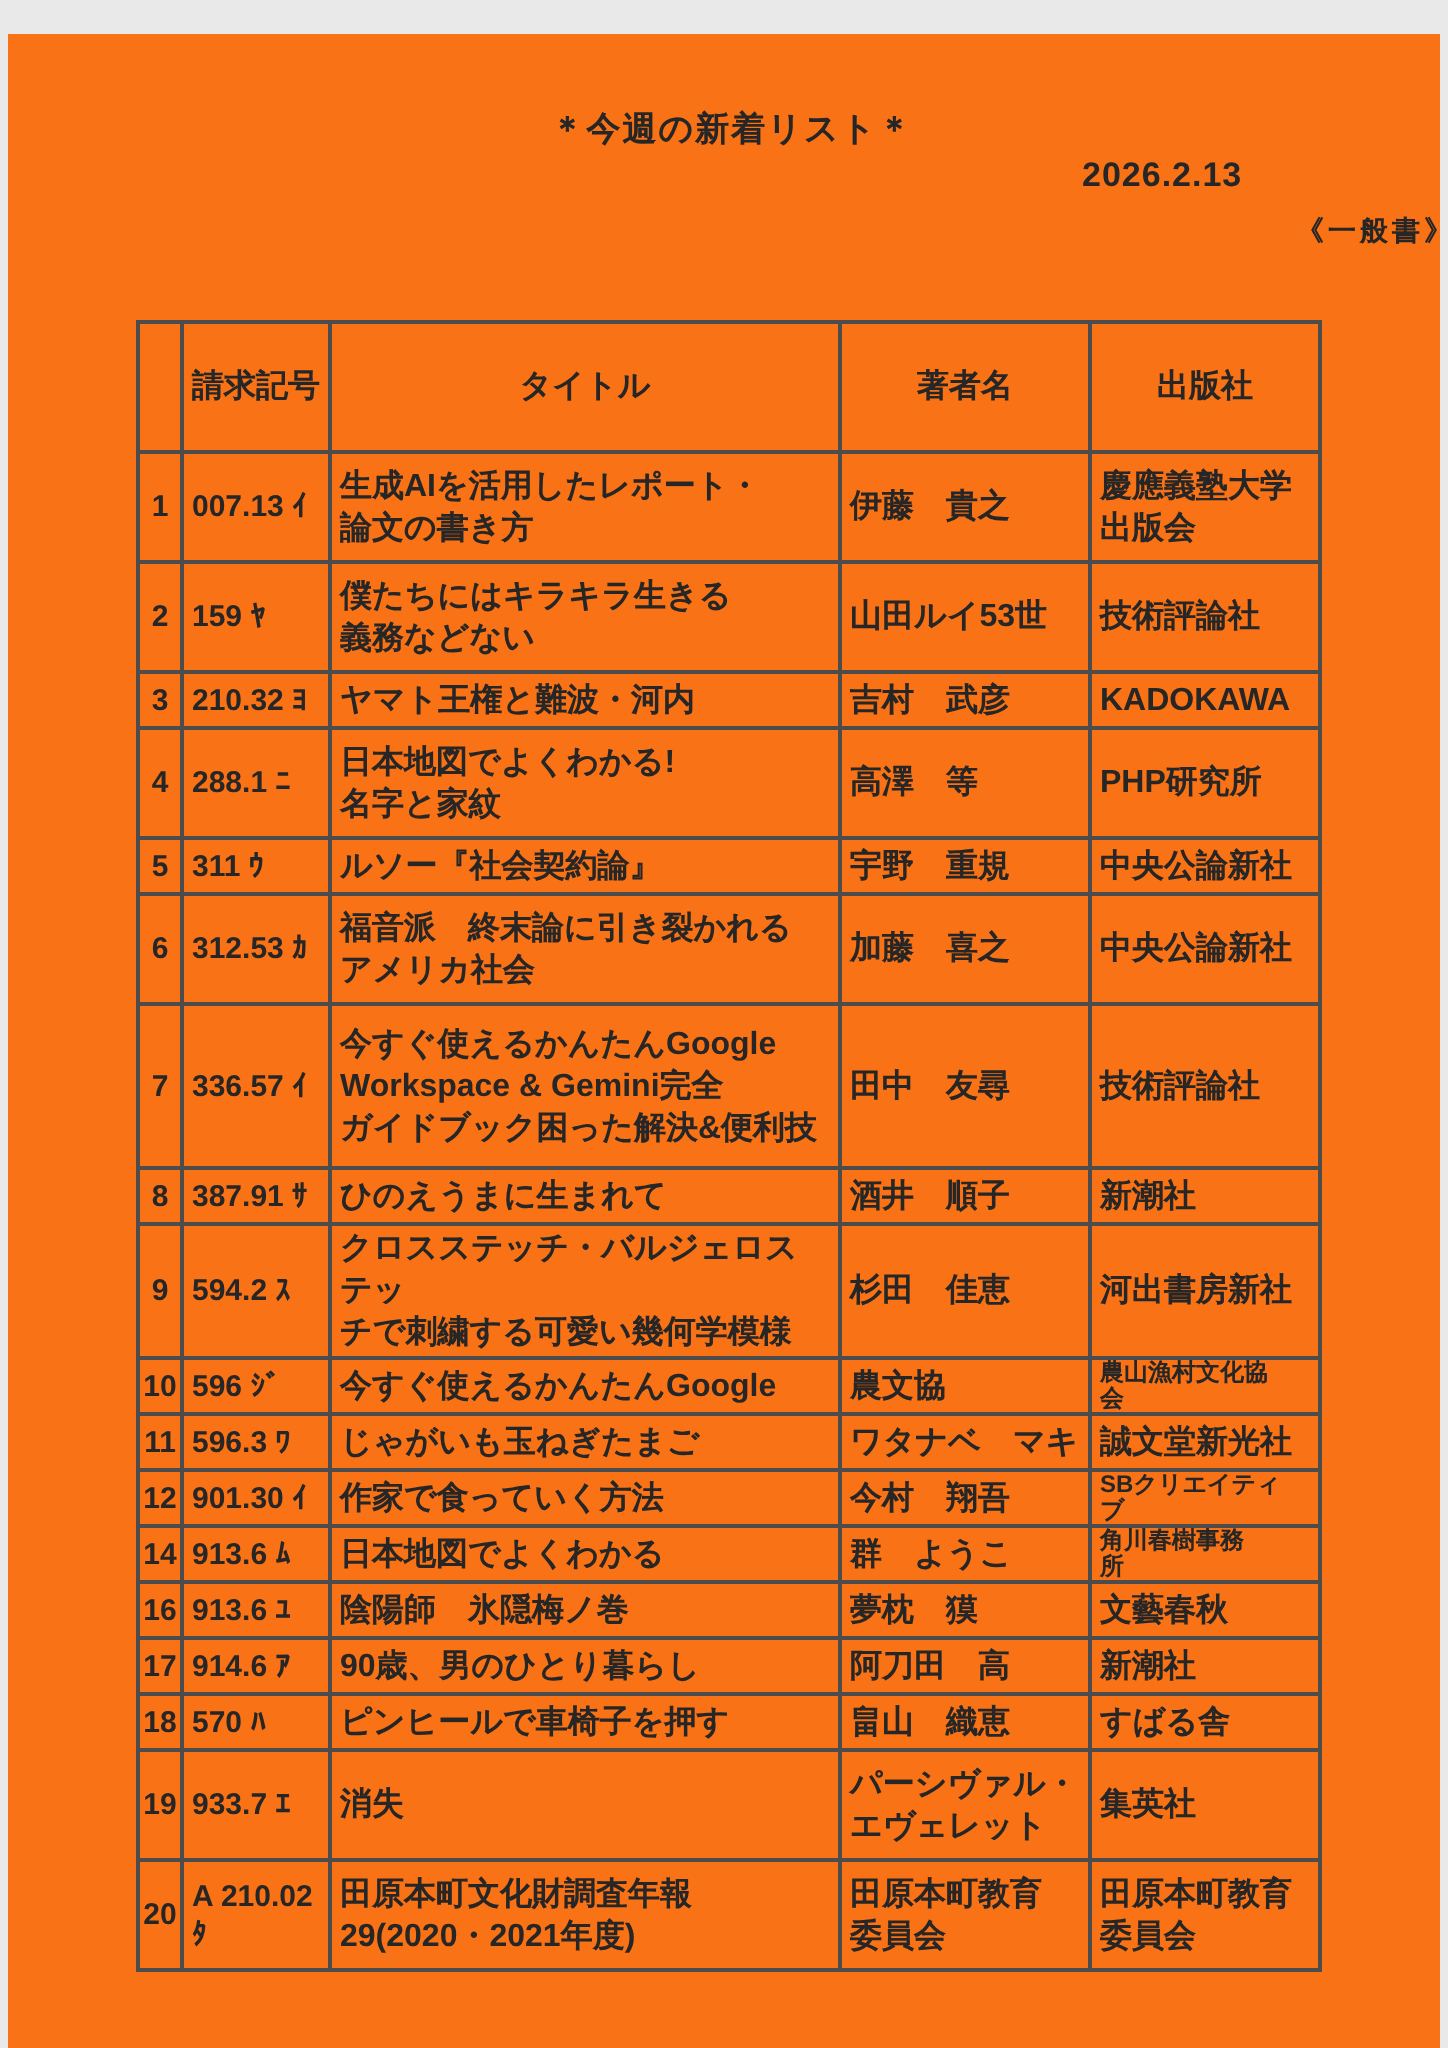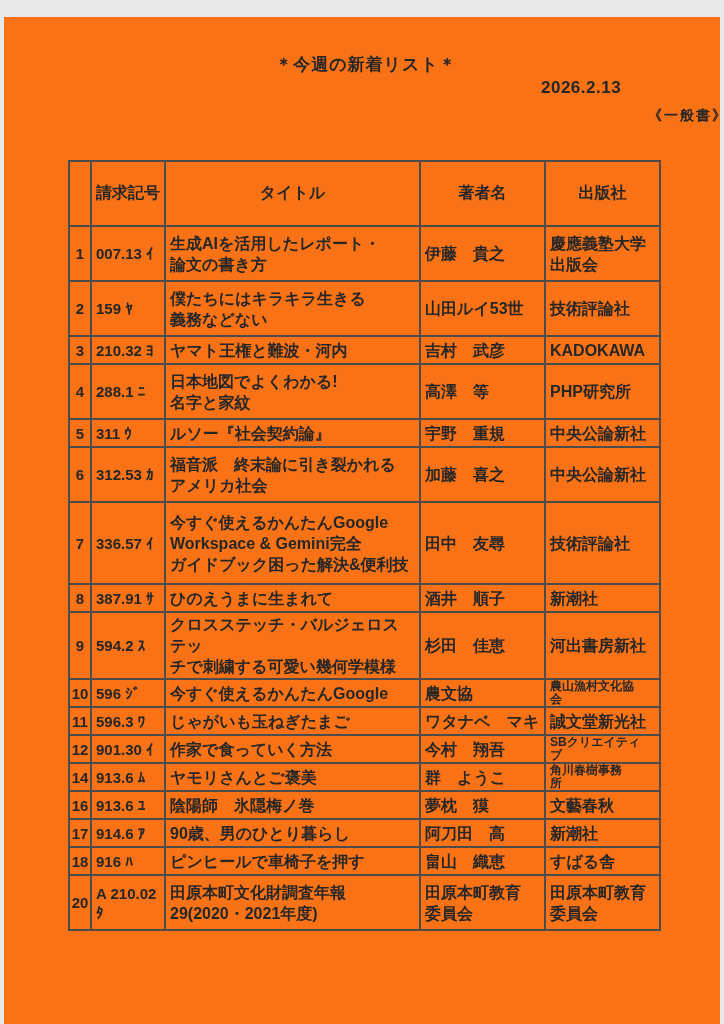--- a/index.html
+++ b/index.html
@@ -180,21 +180,21 @@
       <td class="cell-title">作家で食っていく方法</td>
       <td class="cell-author">今村　翔吾</td>
       <td class="cell-publisher squeeze">SBクリエイティ
 ブ</td>
     </tr>
 
 
     <tr style="height: 28px;">
       <td class="cell-no">14</td>
       <td class="cell-call">913.6 ﾑ</td>
-      <td class="cell-title">ヤモリさんとご褒美</td>
+      <td class="cell-title">日本地図でよくわかる</td>
       <td class="cell-author">群　ようこ</td>
       <td class="cell-publisher squeeze">角川春樹事務
 所</td>
     </tr>
 
 
     <tr style="height: 28px;">
       <td class="cell-no">16</td>
       <td class="cell-call">913.6 ﾕ</td>
       <td class="cell-title">陰陽師　氷隠梅ノ巻</td>
@@ -205,26 +205,34 @@
     <tr style="height: 28px;">
       <td class="cell-no">17</td>
       <td class="cell-call">914.6 ｱ</td>
       <td class="cell-title">90歳、男のひとり暮らし</td>
       <td class="cell-author">阿刀田　高</td>
       <td class="cell-publisher">新潮社</td>
     </tr>
 
     <tr style="height: 28px;">
       <td class="cell-no">18</td>
-      <td class="cell-call">916 ﾊ</td>
+      <td class="cell-call">570 ﾊ</td>
       <td class="cell-title">ピンヒールで車椅子を押す</td>
       <td class="cell-author">畠山　織恵</td>
       <td class="cell-publisher">すばる舎</td>
     </tr>
 
+    <tr style="height: 55px;">
+      <td class="cell-no">19</td>
+      <td class="cell-call">933.7 ｴ</td>
+      <td class="cell-title">消失</td>
+      <td class="cell-author">パーシヴァル・
+エヴェレット</td>
+      <td class="cell-publisher">集英社</td>
+    </tr>
 
     <tr style="height: 55px;">
       <td class="cell-no">20</td>
       <td class="cell-call">A 210.02
 ﾀ</td>
       <td class="cell-title">田原本町文化財調査年報
 29(2020・2021年度)</td>
       <td class="cell-author">田原本町教育
 委員会</td>
       <td class="cell-publisher">田原本町教育

